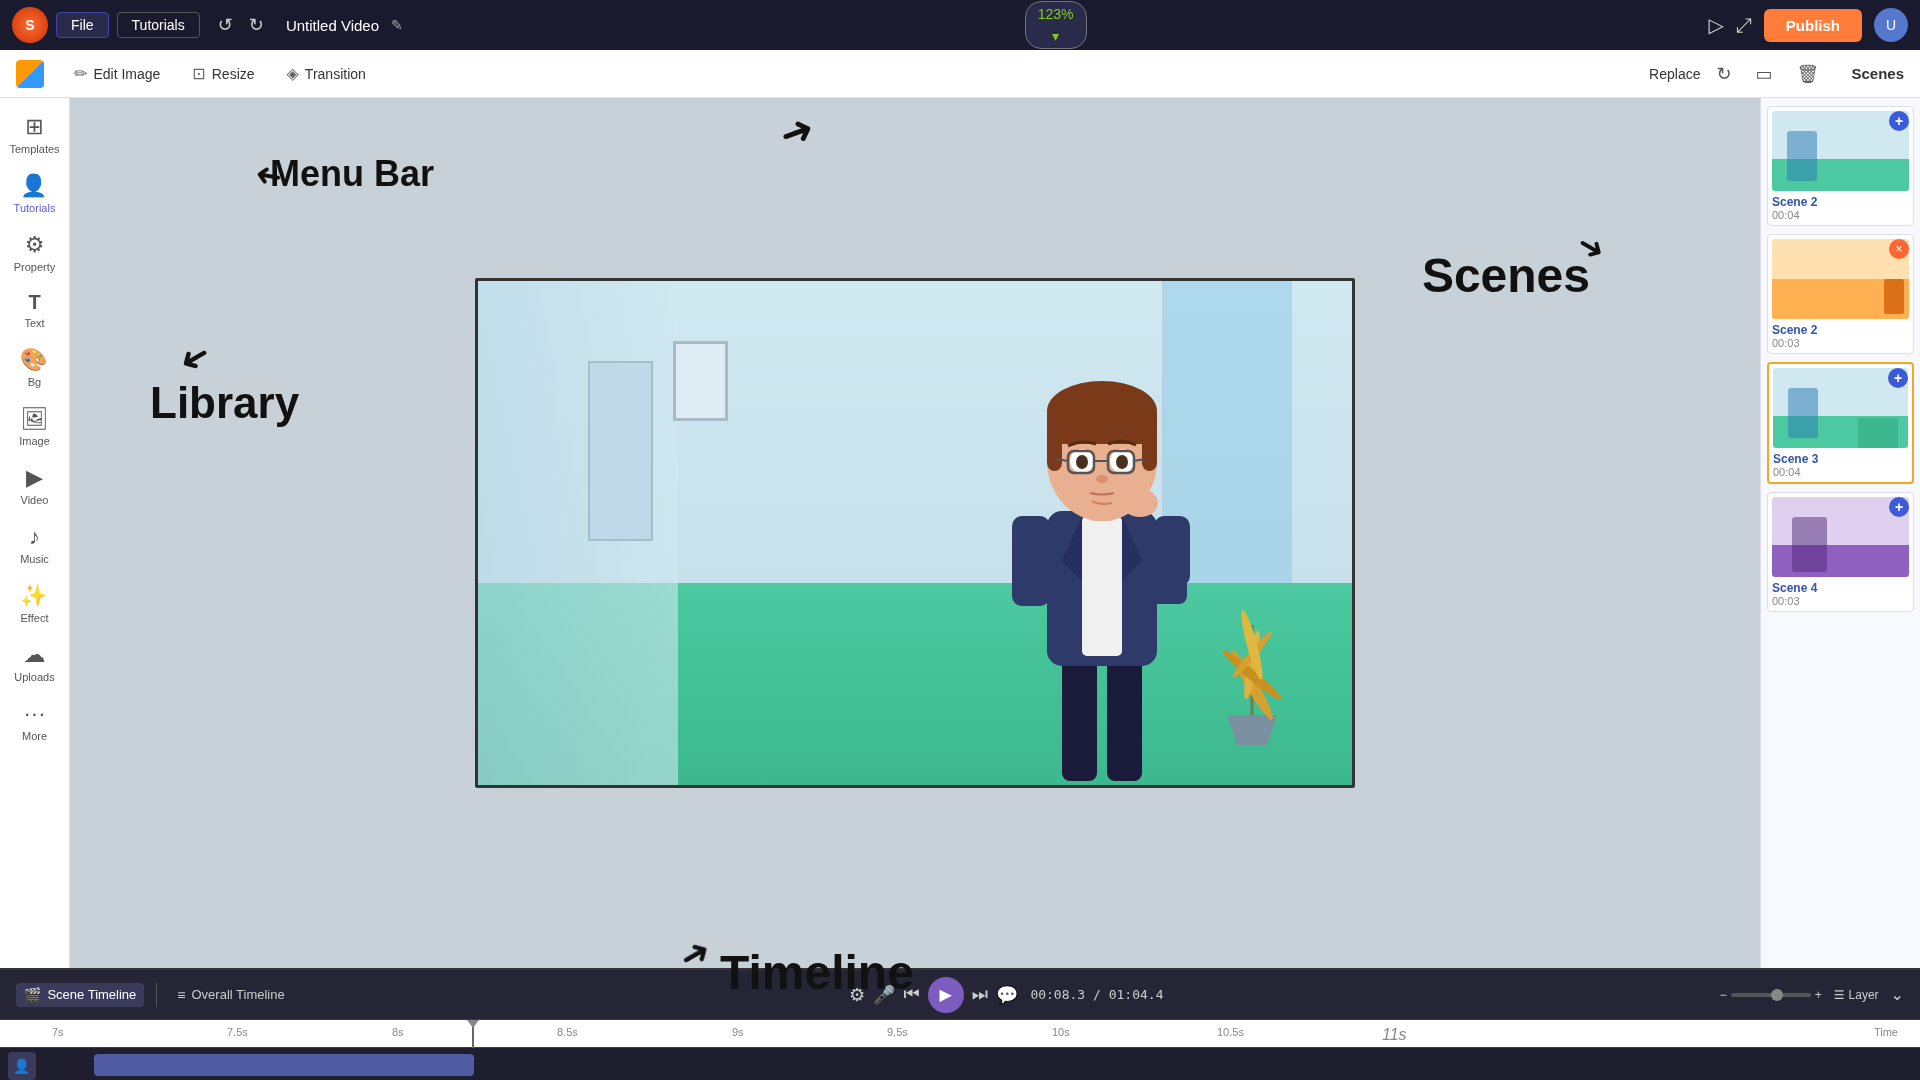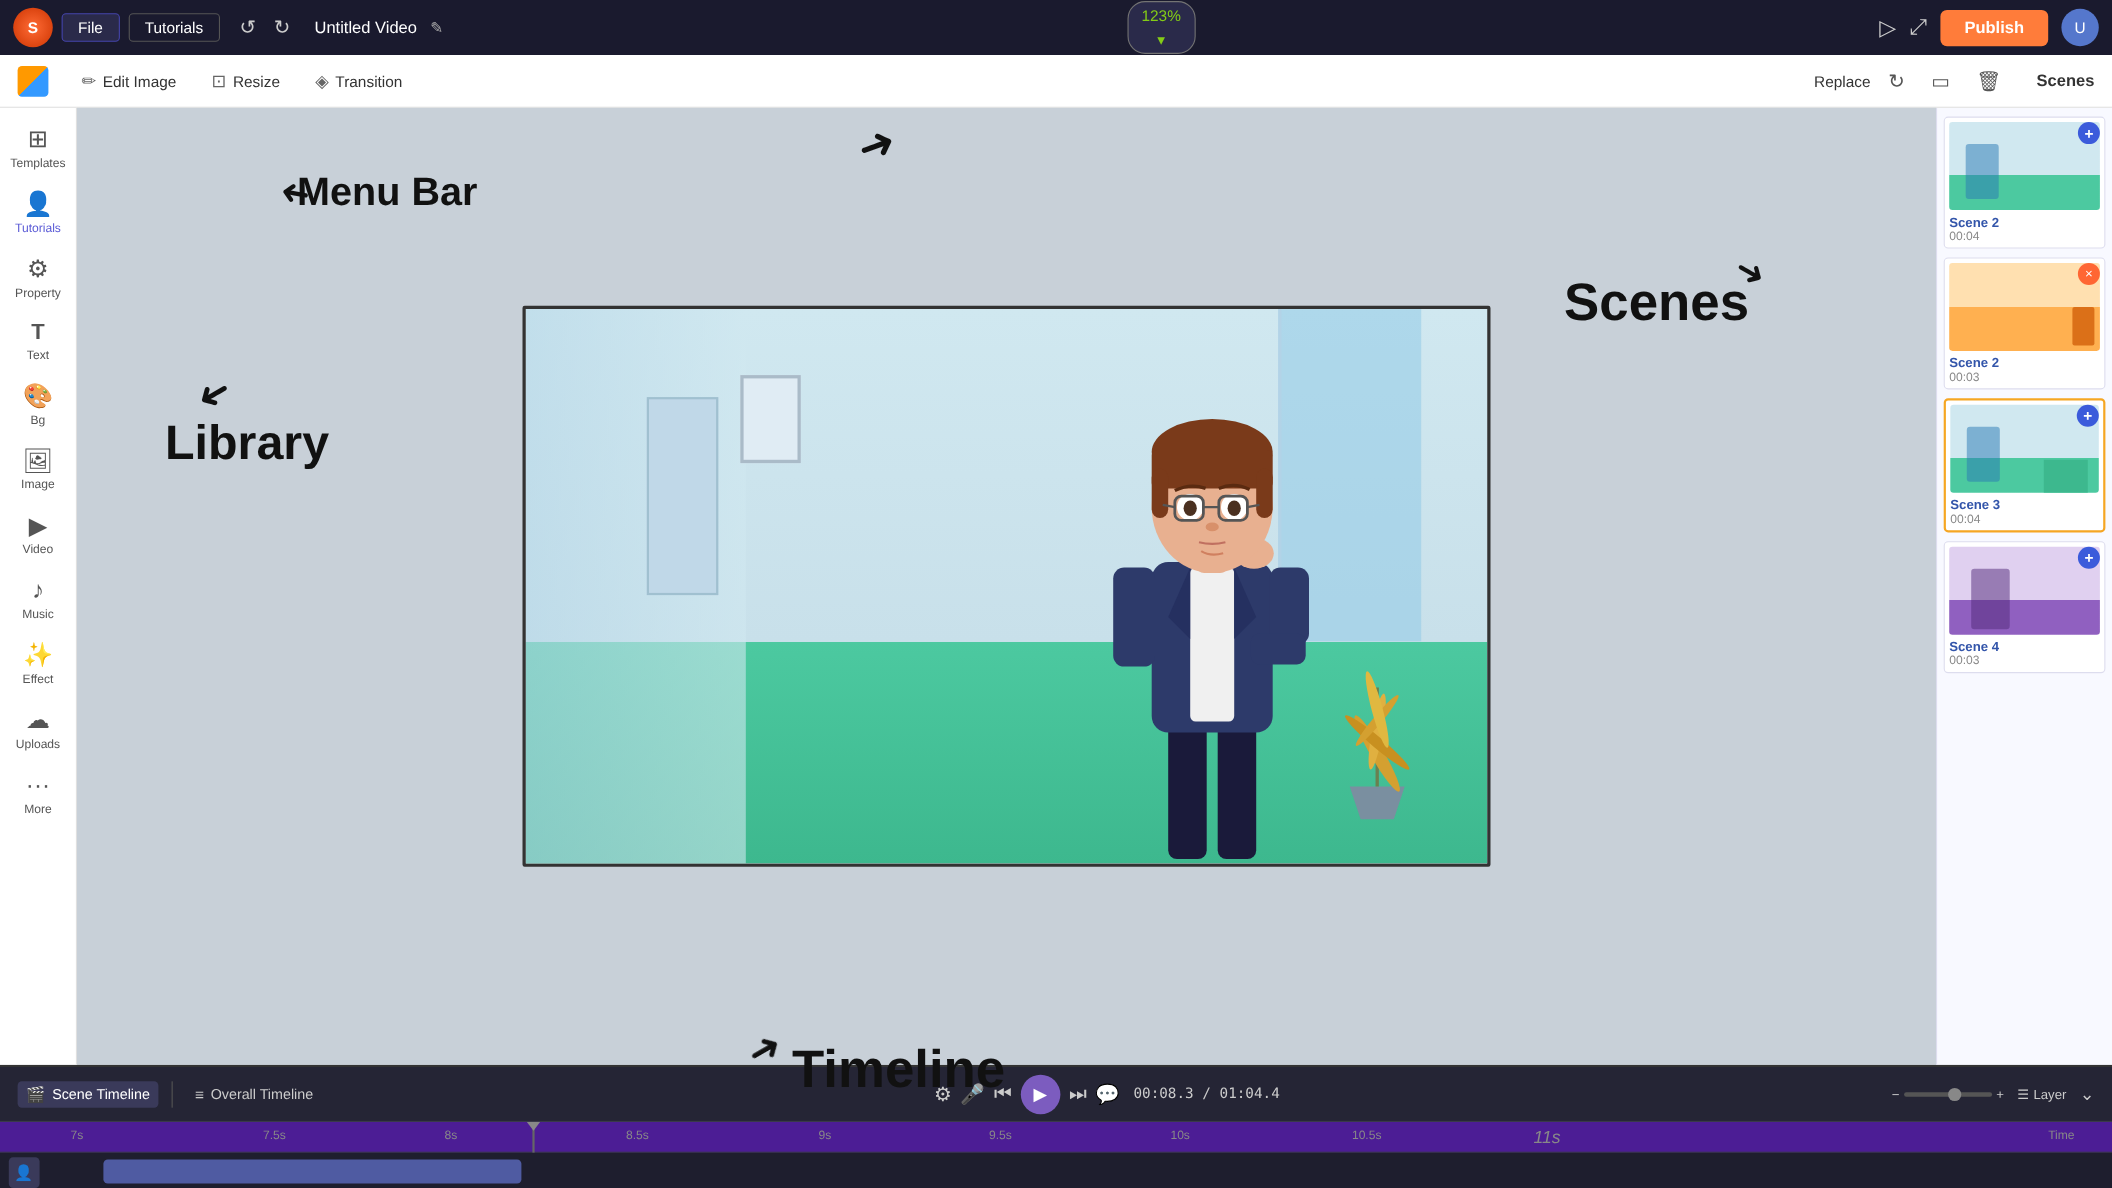--- a/index.html
+++ b/index.html
@@ -351,24 +351,24 @@
       top: -4px; left: 50%;
     }
     .tl-layer-btn {
       color: #ccc; font-size: 12px; display: flex; align-items: center; gap: 4px;
       cursor: pointer;
     }
     .tl-expand-btn { color: #ccc; font-size: 16px; cursor: pointer; }
 
     #timeline-ruler {
       height: 28px;
-      background: #4c1d95;
-      display: flex;
-      align-items: center;
-      padding: 0 24px;
+      background: #ffffff;
+      display: flex;
+      align-items: center;
+      padding: 0 12px;
       position: relative;
       border-bottom: 1px solid #3a3a4a;
     }
     .ruler-marks {
       display: flex;
       align-items: center;
       width: 100%;
       position: relative;
       height: 100%;
     }

